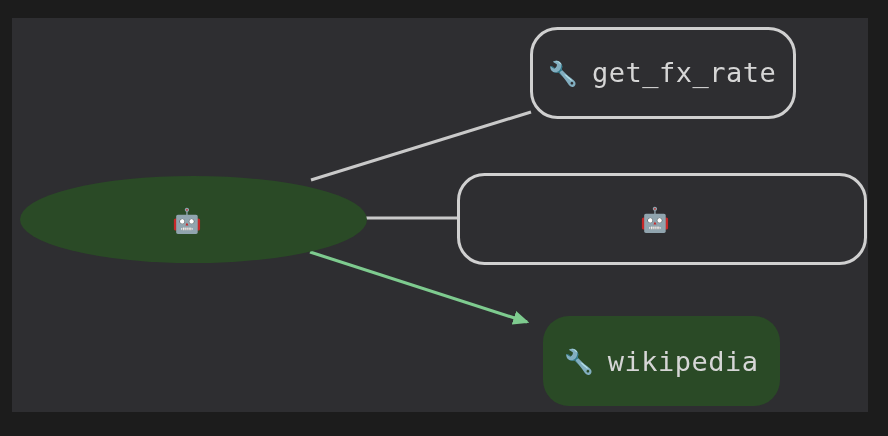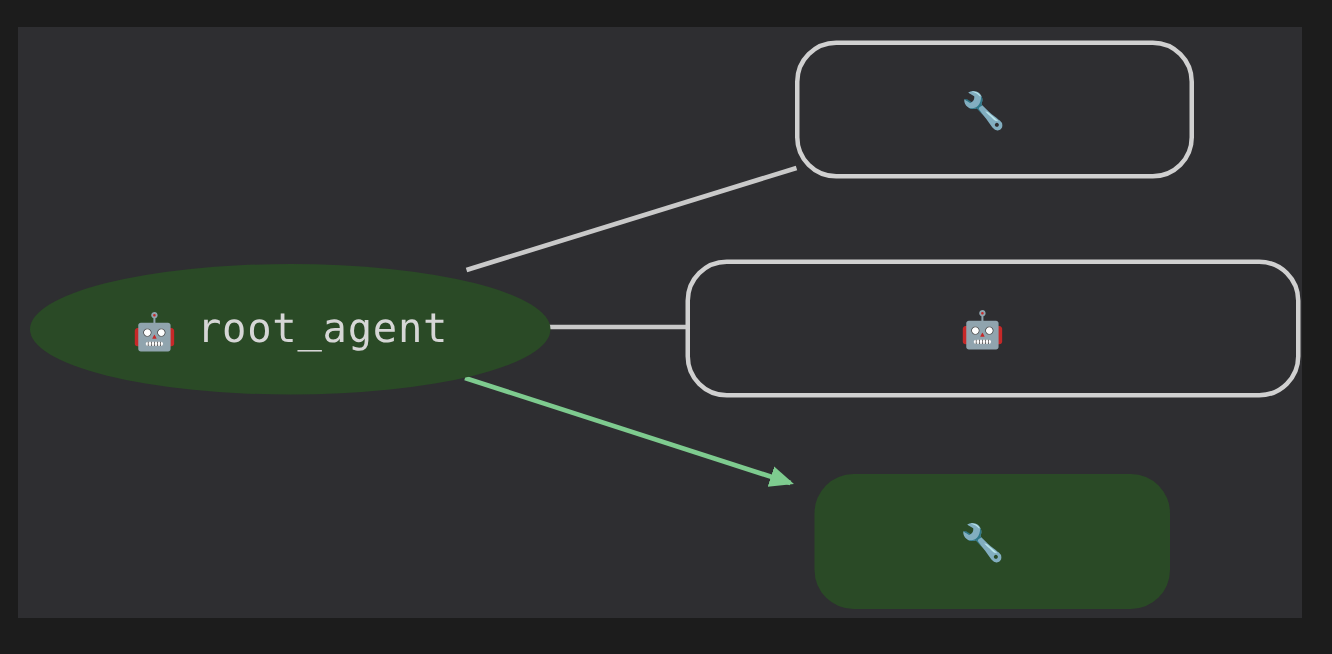--- a/index.html
+++ b/index.html
@@ -87,33 +87,34 @@
 
     <rect x="531.5" y="28.5" width="263" height="89" rx="26" ry="26" fill="none" stroke="#d0d0d0" stroke-width="3"></rect>
 
     <rect x="458.5" y="174.5" width="407" height="89" rx="26" ry="26" fill="none" stroke="#d0d0d0" stroke-width="3"></rect>
 
     <rect x="543" y="316" width="237" height="90" rx="26" ry="26" fill="#2a4a26" stroke="none"></rect>
   </svg>
 
   <div class="node-label" style="left:20px; top:176px; width:347px; height:87px; font-size:27px;">
     <span class="node-icon" style="font-size:24px;">🤖</span>
-    <span class="node-text">root_agent</span>
   </div>
 
   <div class="node-label" style="left:530px; top:27px; width:265px; height:91px; font-size:27px;">
     <span class="node-icon" style="font-size:24px;">🔧</span>
+    <span class="node-text">get_fx_rate</span>
   </div>
 
   <div class="node-label" style="left:457px; top:173px; width:409px; height:91px; font-size:27px;">
     <span class="node-icon" style="font-size:24px;">🤖</span>
   </div>
 
   <div class="node-label" style="left:543px; top:316px; width:237px; height:90px; font-size:27px;">
     <span class="node-icon" style="font-size:24px;">🔧</span>
+    <span class="node-text">wikipedia</span>
   </div>
 
   <div class="node-hit" style="left:20px; top:176px; width:347px; height:87px;"></div>
   <div class="node-hit" style="left:530px; top:27px; width:265px; height:91px;"></div>
   <div class="node-hit" style="left:457px; top:173px; width:409px; height:91px;"></div>
   <div class="node-hit" style="left:543px; top:316px; width:237px; height:90px;"></div>
 
 </div>
 
 </body></html>

